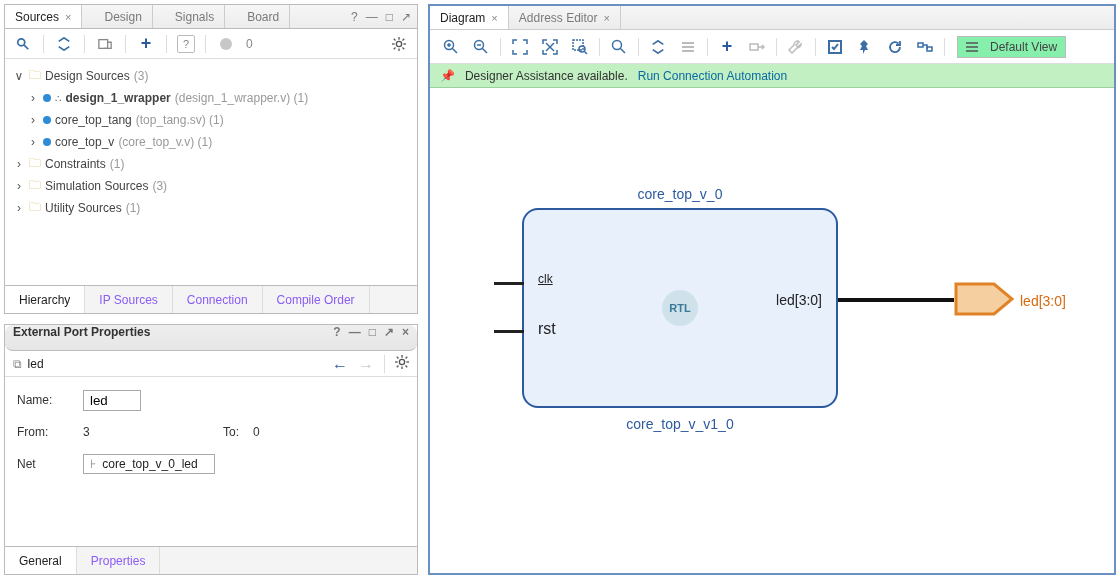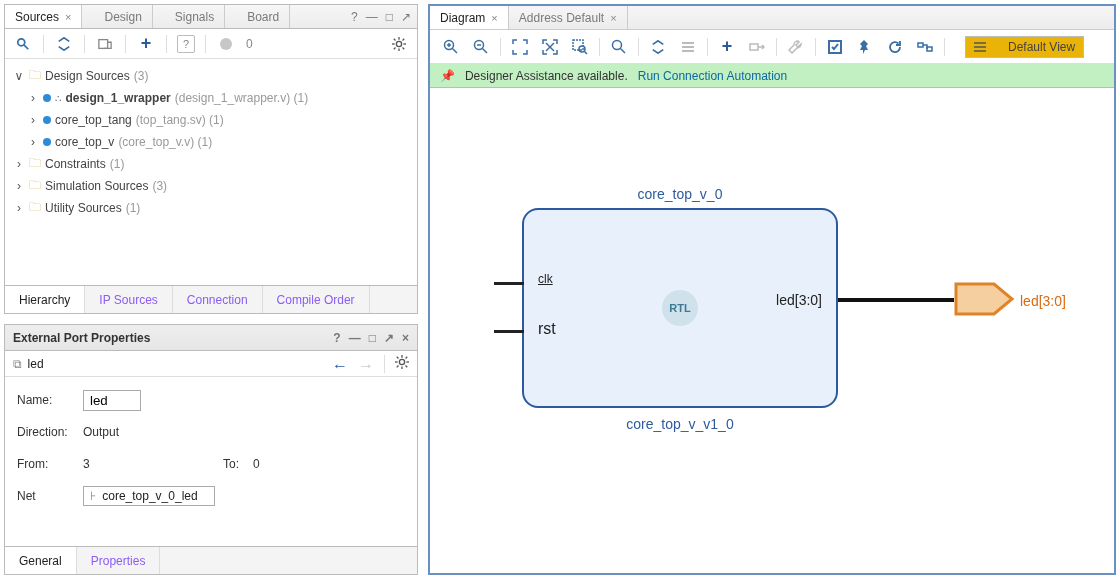--- a/index.html
+++ b/index.html
@@ -21,36 +21,36 @@
   .tree-row { display:flex; align-items:center; height:22px; padding-left:4px; gap:4px; color:#444; cursor:pointer;}
   .tree-row .carat{ width:12px; text-align:center; color:#555;}
   .tree-row .folder{ color:#d6b35a; font-size:12px;}
   .tree-row .dot{ width:8px;height:8px;border-radius:50%; background:#2e8bd6;}
   .tree-row .faint{ color:#999;}
   .indent1 { margin-left:14px;}
   .bottom-tabs { height:28px; border-top:1px solid #bbb; display:flex; align-items:center; background:#f4f4f4;}
   .bottom-tabs .btab { padding:0 14px; height:100%; display:flex; align-items:center; color:#8b5cf6; border-right:1px solid #ddd; cursor:pointer;}
   .bottom-tabs .btab.active{ background:#fff; color:#222;}
   
-  .pp-title { height:26px; background:linear-gradient(#eeeeee,#e6e6e6); display:flex; align-items:center; padding:0 8px; border-bottom:1px solid #bbb; font-weight:600; color:#333;}
+  .pp-title { height:26px; background:linear-gradient(#eeeeee,#e6e6e6); display:flex; align-items:flex-start; padding:0 8px; border-bottom:1px solid #bbb; font-weight:600; color:#333;border-radius:8px;}
   .pp-title .right-icons { margin-left:auto; display:flex; gap:8px; color:#777;}
   .pp-nav { height:26px; display:flex; align-items:center; padding:0 8px; border-bottom:1px solid #ddd; gap:6px;}
   .pp-nav .right-icons{margin-left:auto; display:flex; gap:10px; color:#888;}
   .pp-body { padding:10px 12px; flex:1;}
   .prow { display:flex; align-items:center; height:26px; margin-bottom:6px;}
   .plabel { width:66px; color:#333;}
   .pval { color:#333;}
   .pinput { border:1px solid #aaa; padding:2px 6px; width:58px; background:#fff;}
   .pinput2 { border:1px solid #aaa; padding:2px 6px; width:132px; display:flex; align-items:center; gap:6px;}
   
   .right-tabbar { height:24px; background:linear-gradient(#f6f6f6,#ececec); display:flex; align-items:center; border-bottom:1px solid #ccc;}
   .rtoolbar { height:34px; display:flex; align-items:center; gap:8px; padding:0 10px; border-bottom:1px solid #ddd;}
   .rtbtn{ width:22px;height:22px;display:flex;align-items:center;justify-content:center;color:#3a6ea5;cursor:pointer;}
   .rtbtn.gray{color:#999;}
-  .default-view-btn{ margin-left:12px; border:1px solid #bbb; padding:3px 8px; display:flex; align-items:center; gap:22px; background:#eab308; color:#444;}
+  .default-view-btn{ margin-left:4px; border:1px solid #bbb; padding:3px 8px; display:flex; align-items:center; gap:12px; background:#86efac; color:#444;}
   .banner { background:#c2f0c2; height:24px; display:flex; align-items:center; gap:10px; padding:0 10px; border-bottom:1px solid #9bd29b; color:#333;}
   .banner a { color:#0b6aa2; text-decoration:none; }
   .canvas { flex:1; background:#fff; position:relative;padding-left:20px;}
   
   .block { position:absolute; left:92px; top:120px; width:316px; height:200px; border:2px solid #2d5a9e; background:#e8f0fb; border-radius:16px;}
   .block-title{ position:absolute; top:-24px; width:100%; text-align:center; color:#2d5a9e; font-size:14px;}
   .block-sub { position:absolute; bottom:-26px; width:100%; text-align:center; color:#2d5a9e; font-size:14px;}
   .port-clk{ position:absolute; left:14px; top:62px; font-size:12px; color:#222;text-decoration:underline;}
   .port-rst{ position:absolute; left:14px; top:110px; font-size:16px; color:#222;}
   .port-led{ position:absolute; right:14px; top:82px; font-size:14px; color:#222;}
@@ -217,24 +217,20 @@
             </svg>
         </span>
       </div>
     </div>
     <div class="pp-body">
       <div class="prow">
         <div class="plabel">Name:</div>
         <input class="pinput" value="led" style="">
       </div>
       <div class="prow">
-        <div class="plabel">Direction:</div>
-        <div class="pval">Output</div>
-      </div>
-      <div class="prow">
         <div class="plabel">From:</div>
         <div class="pval" style="width:140px">3</div>
         <div class="plabel" style="width:30px">To:</div>
         <div class="pval">0</div>
       </div>
       <div class="prow">
         <div class="plabel">Net</div>
         <div class="pinput2">
           <span style="color:#888">⊦</span>
           <span>core_top_v_0_led</span>
@@ -248,21 +244,21 @@
   </div>
 </div>
 
 <div class="right-col">
   <div class="right-tabbar">
     <div class="tab active">
         <span>Diagram</span>
         <span class="x">×</span>
       </div>
     <div class="tab">
-        <span>Address Default</span>
+        <span>Address Editor</span>
         <span class="x">×</span>
       </div>
   </div>
   <div class="rtoolbar">
     <div class="rtbtn">
         <svg width="16" height="16">
           <circle cx="6" cy="6" r="4.5" fill="none" stroke="#3a6ea5" stroke-width="1.5"></circle>
           <line x1="9.5" y1="9.5" x2="14" y2="14" stroke="#3a6ea5" stroke-width="1.5"></line>
           <line x1="4" y1="6" x2="8" y2="6" stroke="#3a6ea5" stroke-width="1.5"></line>
           <line x1="6" y1="4" x2="6" y2="8" stroke="#3a6ea5" stroke-width="1.5"></line>

